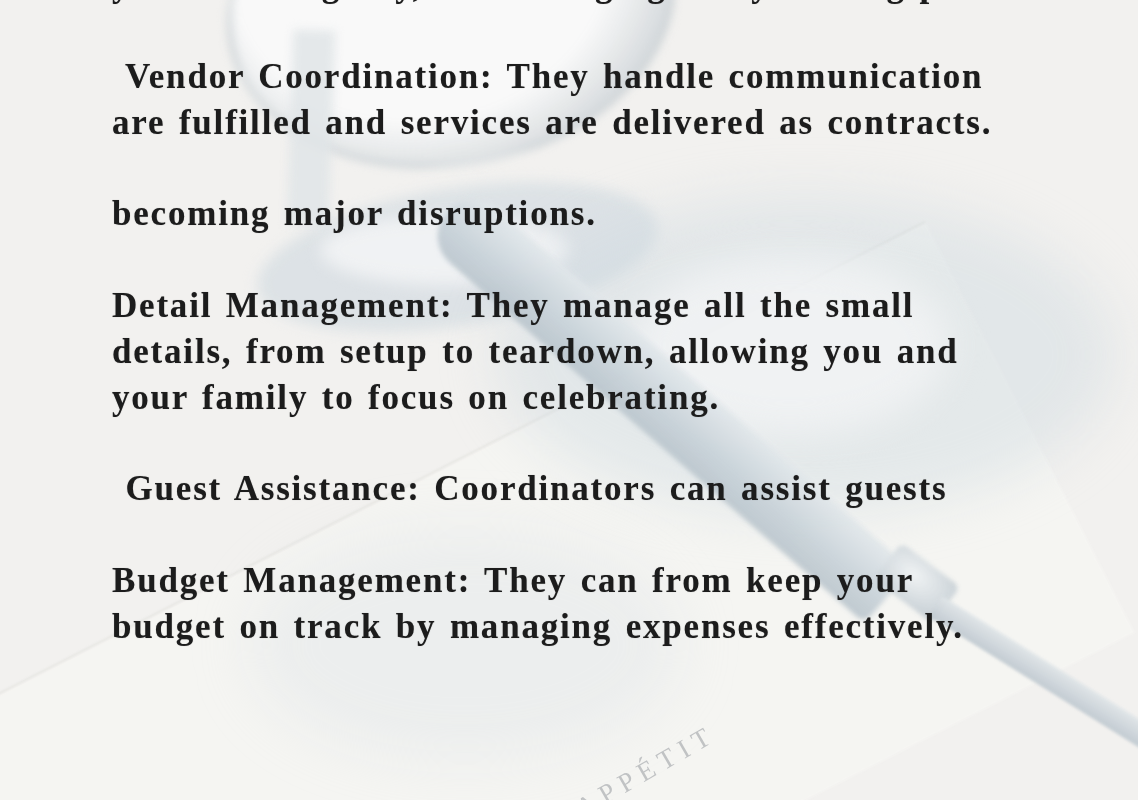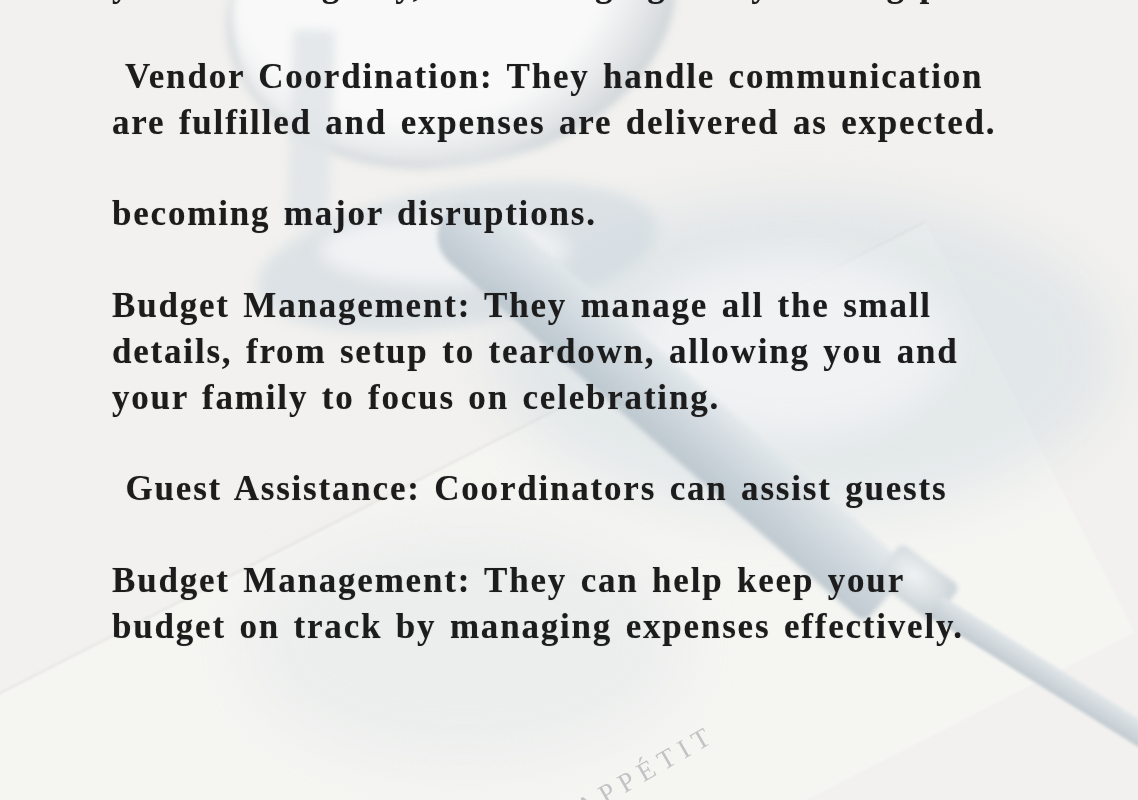--- a/index.html
+++ b/index.html
@@ -141,36 +141,36 @@
   <div class="shape watermark">BON APPÉTIT</div>
 
   <div class="text-block">
 
     <div class="para">
       <div class="line">your wedding day, not managing every moving piece</div>
     </div>
 
     <div class="para">
       <div class="line"> Vendor Coordination: They handle communication</div>
-      <div class="line">are fulfilled and expenses are delivered as expected.</div>
+      <div class="line">are fulfilled and services are delivered as contracts.</div>
     </div>
 
     <div class="para">
       <div class="line">becoming major disruptions.</div>
     </div>
 
     <div class="para">
-      <div class="line">Budget Management: They manage all the small</div>
+      <div class="line">Detail Management: They manage all the small</div>
       <div class="line">details, from setup to teardown, allowing you and</div>
       <div class="line">your family to focus on celebrating.</div>
     </div>
 
     <div class="para">
       <div class="line"> Guest Assistance: Coordinators can assist guests</div>
     </div>
 
     <div class="para">
-      <div class="line">Budget Management: They can help keep your</div>
+      <div class="line">Budget Management: They can from keep your</div>
       <div class="line">budget on track by managing expenses effectively.</div>
     </div>
 
   </div>
 </div>
 
 </body></html>

